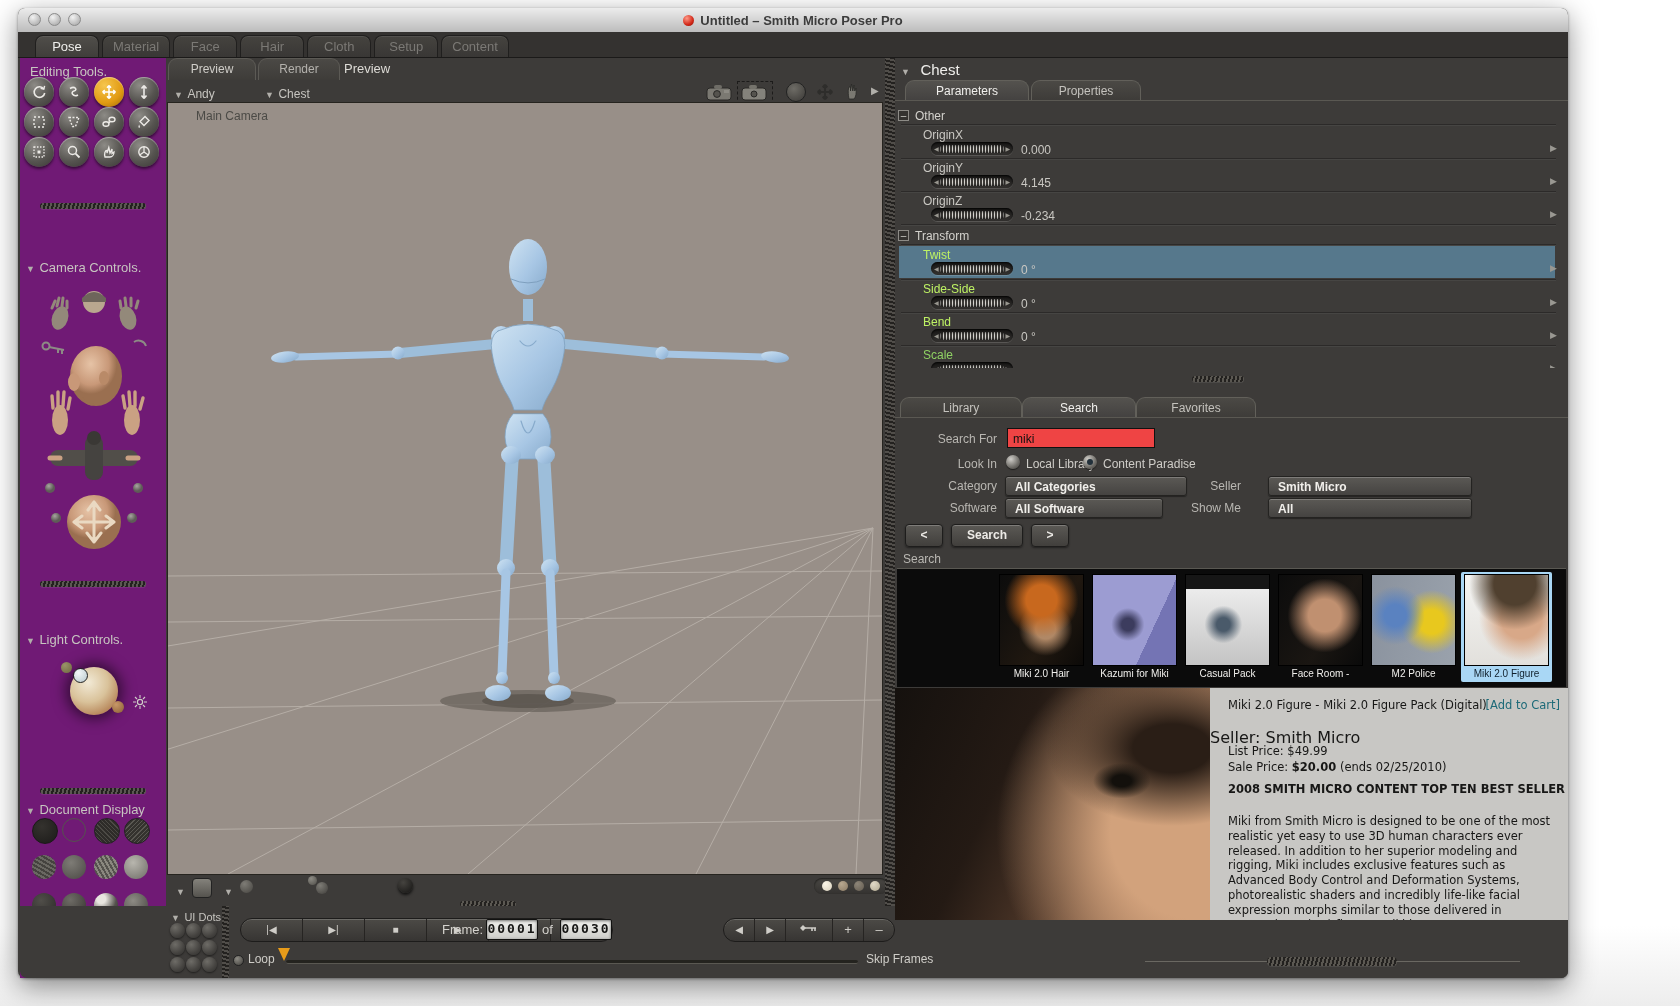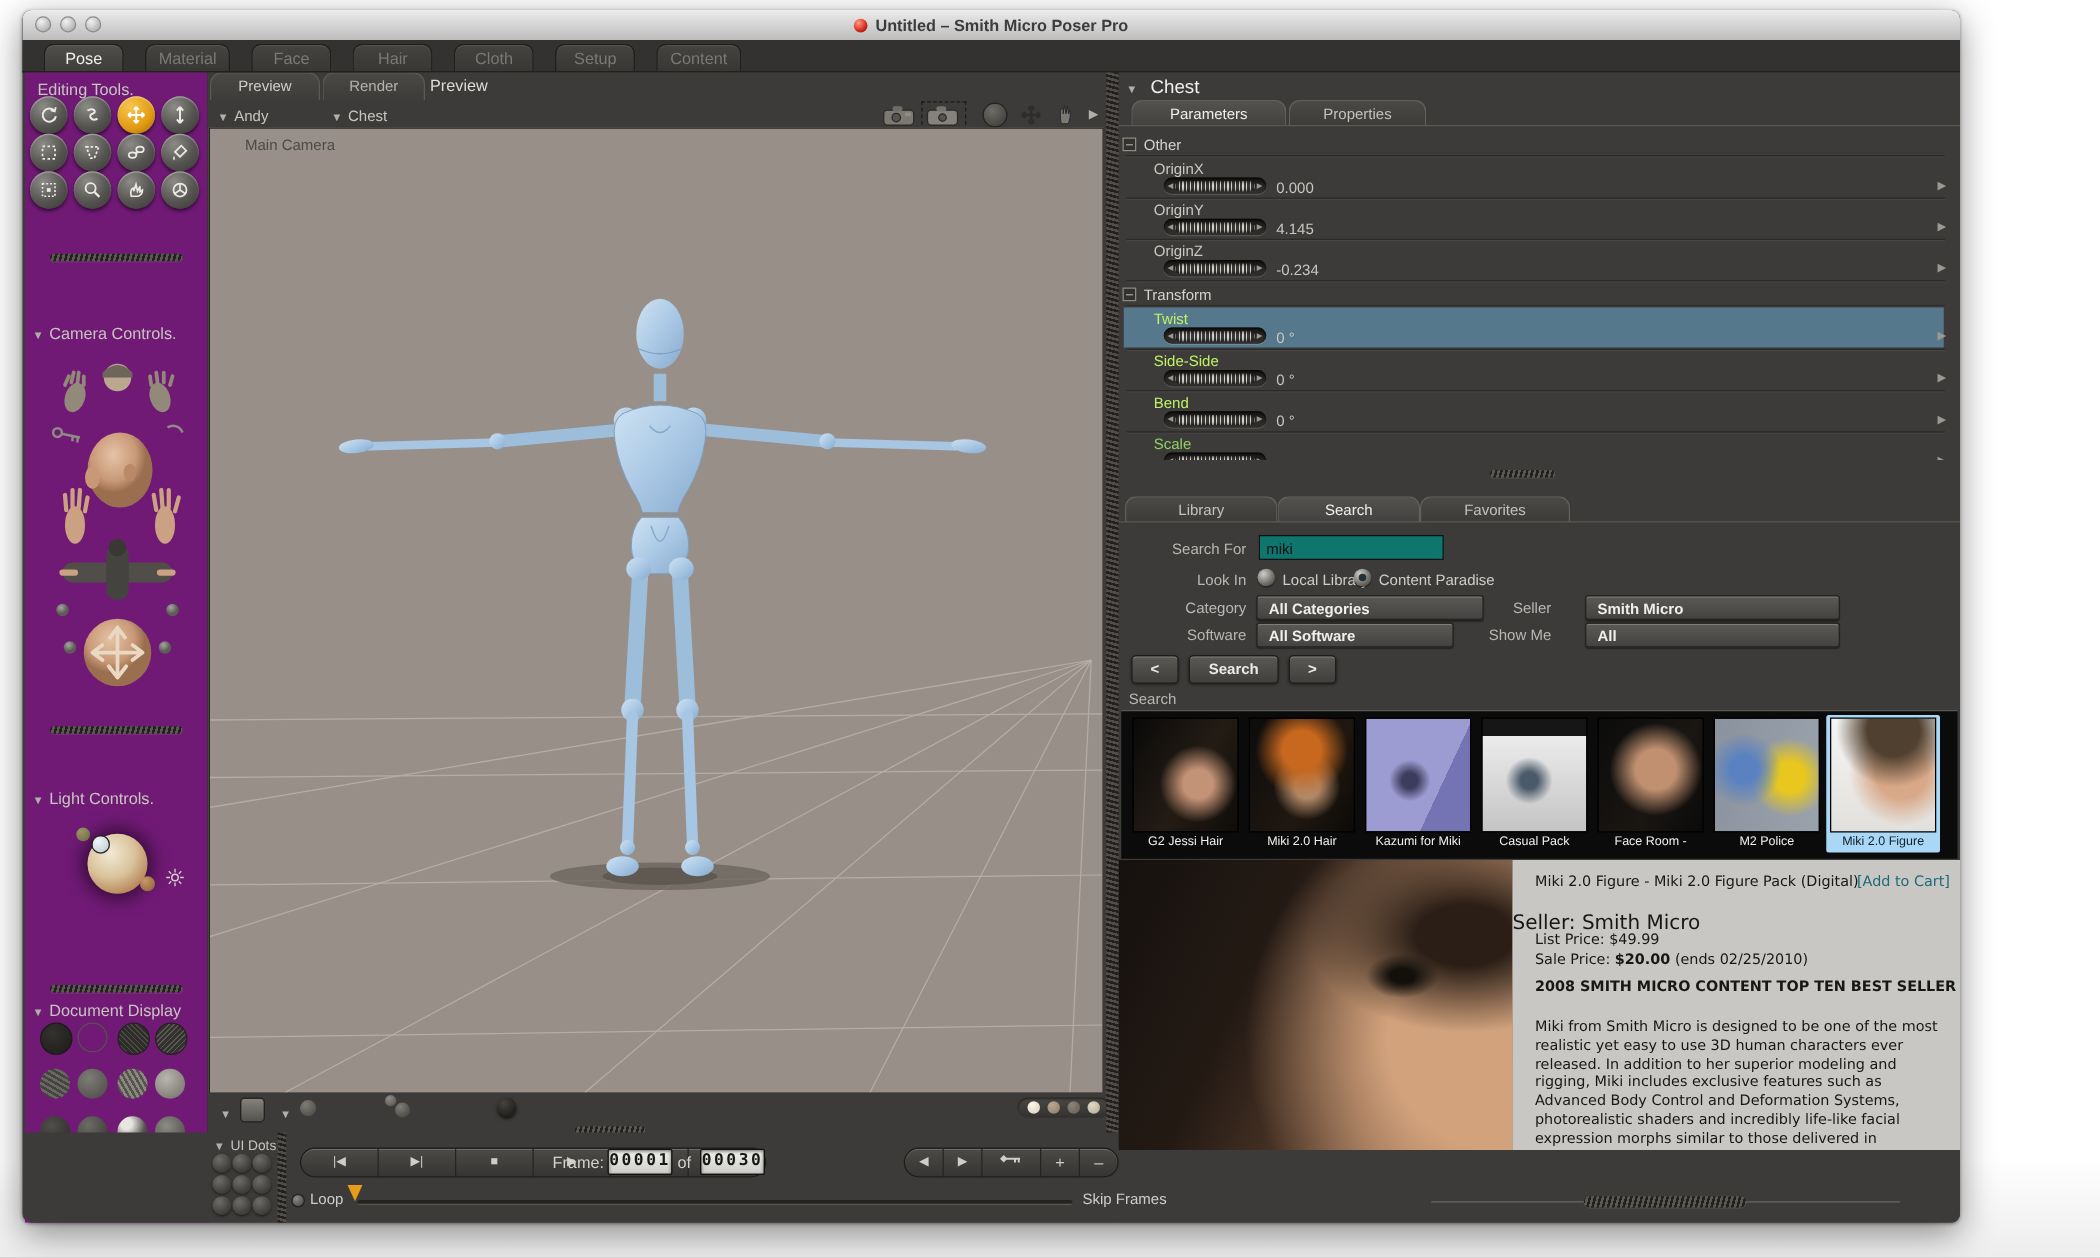--- a/index.html
+++ b/index.html
@@ -13,21 +13,21 @@
     background:linear-gradient(#ececec,#bcbcbc);border-bottom:1px solid #7d7d7d;}
   .tl{position:absolute;top:5px;width:13px;height:13px;border-radius:50%;
     background:radial-gradient(circle at 35% 30%,#f2f2f2,#b8b8b8 70%,#9a9a9a);border:1px solid #8b8b8b;box-sizing:border-box;}
   .wtitle{position:absolute;left:0;top:0;width:100%;height:24px;display:flex;align-items:center;justify-content:center;
     gap:6px;font-size:13px;font-weight:bold;color:#3c3c3c;}
   .appdot{width:11px;height:11px;border-radius:50%;background:radial-gradient(circle at 35% 30%,#ff9a88,#d22818 60%,#7e0e06);}
   
   .tabbar{position:absolute;left:0;top:24px;width:100%;height:26px;background:#343230;border-bottom:1px solid #1b1a19;
     display:flex;align-items:flex-end;padding-left:17px;box-sizing:border-box;}
   .mtab{height:21px;line-height:21px;padding:0 10px;min-width:42px;text-align:center;font-size:13px;color:#7b7975;
-    border:1px solid #201f1e;border-bottom:none;border-radius:8px 8px 0 0;margin-right:17px;
+    border:1px solid #201f1e;border-bottom:none;border-radius:8px 8px 0 0;margin-right:3px;
     background:linear-gradient(#45433f,#393735);box-shadow:inset 0 1px 0 rgba(255,255,255,.08);}
   .mtab.active{color:#efefec;background:linear-gradient(#504e4a,#403e3b);}
   
   .lbl{color:#c7c5c0;font-size:13px;}
   .tri{color:#b1afaa;font-size:9px;}
   .rib-h{background:repeating-linear-gradient(105deg,#23211f 0 2px,#5b5852 2px 4px);height:6px;border-radius:3px;
     box-shadow:0 1px 0 rgba(255,255,255,.08);}
   .rib-v{background:repeating-linear-gradient(15deg,#23211f 0 2px,#514e4a 2px 4px);}
   
   .sidebar{position:absolute;left:2px;top:50px;width:146px;height:920px;background:#701a75;border-right:1px solid #232220;}
@@ -538,21 +538,21 @@
     </div>
 
     <div class="abs rib-h" style="left:297px;top:318px;width:52px"></div>
 
     <div class="ptab" style="left:5px;top:339px;width:120px"><span>Library</span></div>
     <div class="ptab active" style="left:127px;top:339px;width:112px"><span>Search</span></div>
     <div class="ptab" style="left:241px;top:339px;width:118px"><span>Favorites</span></div>
     <div class="abs" style="left:0;top:359px;width:673px;height:1px;background:#5a5852"></div>
 
     <div class="flabel" style="left:14px;top:374px">Search For</div>
-    <div class="abs" style="left:112px;top:370px;width:148px;height:20px;background:#0f766e;border:1px solid #111;font-size:12px;color:#111;line-height:20px;padding:0 5px;box-sizing:border-box">miki</div>
+    <div class="abs" style="left:112px;top:370px;width:148px;height:20px;background:#ef4444;border:1px solid #111;font-size:12px;color:#111;line-height:20px;padding:0 5px;box-sizing:border-box">miki</div>
     <div class="flabel" style="left:14px;top:399px">Look In</div>
     <div class="radio" style="left:111px;top:397px"></div>
     <div class="abs" style="left:131px;top:399px;font-size:12px;color:#cfcdc8">Local Library</div>
     <div class="radio sel" style="left:188px;top:397px"></div>
     <div class="abs" style="left:208px;top:399px;font-size:12px;color:#cfcdc8">Content Paradise</div>
 
     <div class="flabel" style="left:14px;top:421px">Category</div>
     <div class="dd" style="left:110px;top:418px;width:182px">All Categories</div>
     <div class="flabel" style="left:290px;top:421px;width:56px">Seller</div>
     <div class="dd" style="left:373px;top:418px;width:204px">Smith Micro</div>
@@ -561,24 +561,20 @@
     <div class="flabel" style="left:290px;top:443px;width:56px">Show Me</div>
     <div class="dd" style="left:373px;top:440px;width:204px">All</div>
 
     <div class="pbtn" style="left:10px;top:466px;width:36px">&lt;</div>
     <div class="pbtn" style="left:56px;top:466px;width:70px">Search</div>
     <div class="pbtn" style="left:136px;top:466px;width:36px">&gt;</div>
 
     <div class="abs" style="left:8px;top:494px;font-size:12px;color:#b9b7b2">Search</div>
 
     <div class="abs" style="left:2px;top:510px;width:669px;height:118px;background:#0b0b0b;border-top:1px solid #5a5852">
-      <div class="thumb" style="left:6px">
-        <div class="timg" style="background:radial-gradient(circle at 62% 58%,#c49276 0 16%,rgba(196,146,118,0) 42%),linear-gradient(120deg,#0a0a0a,#241c14 55%,#0e0c0a)"></div>
-        <div class="tcap">G2 Jessi Hair</div>
-      </div>
       <div class="thumb" style="left:99px">
         <div class="timg" style="background:radial-gradient(circle at 50% 28%,#c8681e 0 20%,rgba(200,104,30,0) 48%),radial-gradient(circle at 55% 60%,#b08866 0 14%,rgba(176,136,102,0) 38%),linear-gradient(120deg,#0c0c0c,#201810 60%,#0c0a08)"></div>
         <div class="tcap">Miki 2.0 Hair</div>
       </div>
       <div class="thumb" style="left:192px">
         <div class="timg" style="background:radial-gradient(circle at 42% 55%,#3c3c5e 0 9%,rgba(60,60,94,0) 24%),linear-gradient(115deg,#9c9cd2 0 68%,#7474b4 68%)"></div>
         <div class="tcap">Kazumi for Miki</div>
       </div>
       <div class="thumb" style="left:285px">
         <div class="timg" style="background:radial-gradient(circle at 45% 55%,#4a5a6a 0 10%,rgba(74,90,106,0) 28%),linear-gradient(180deg,#161616 0 15%,#ececec 15%,#c4c4c4)"></div>

